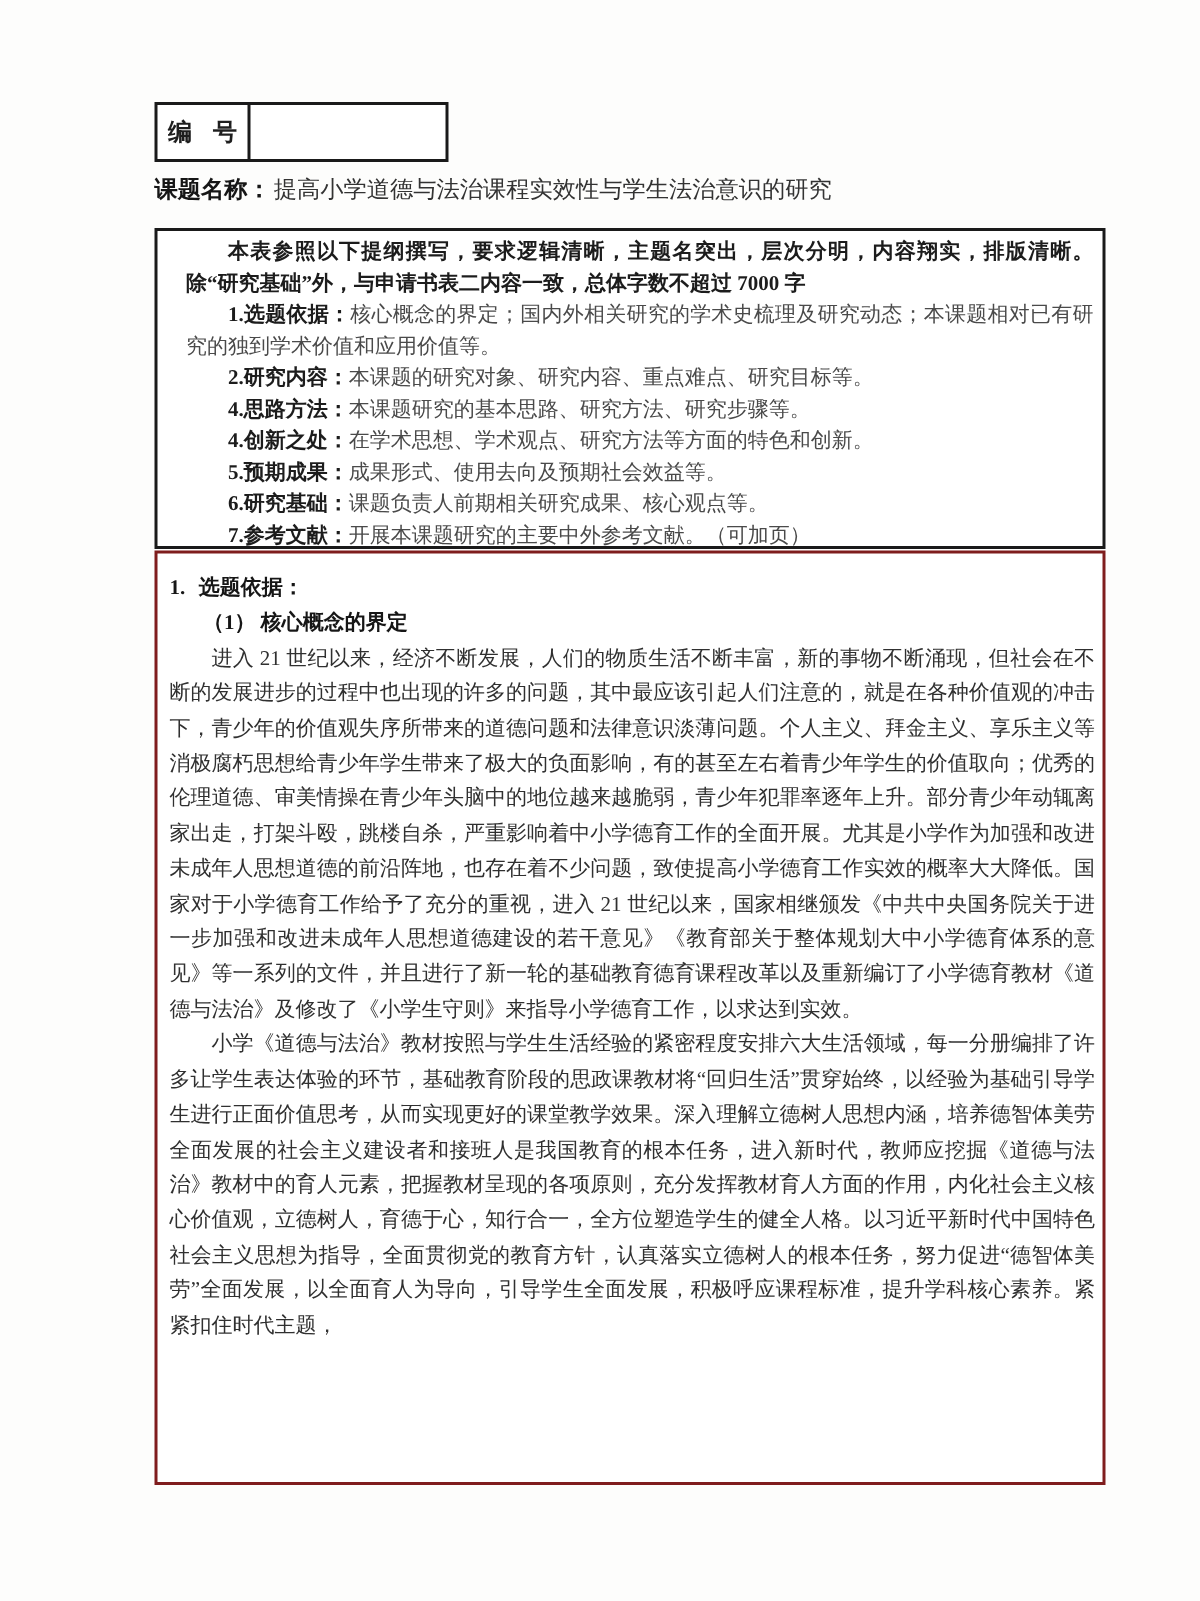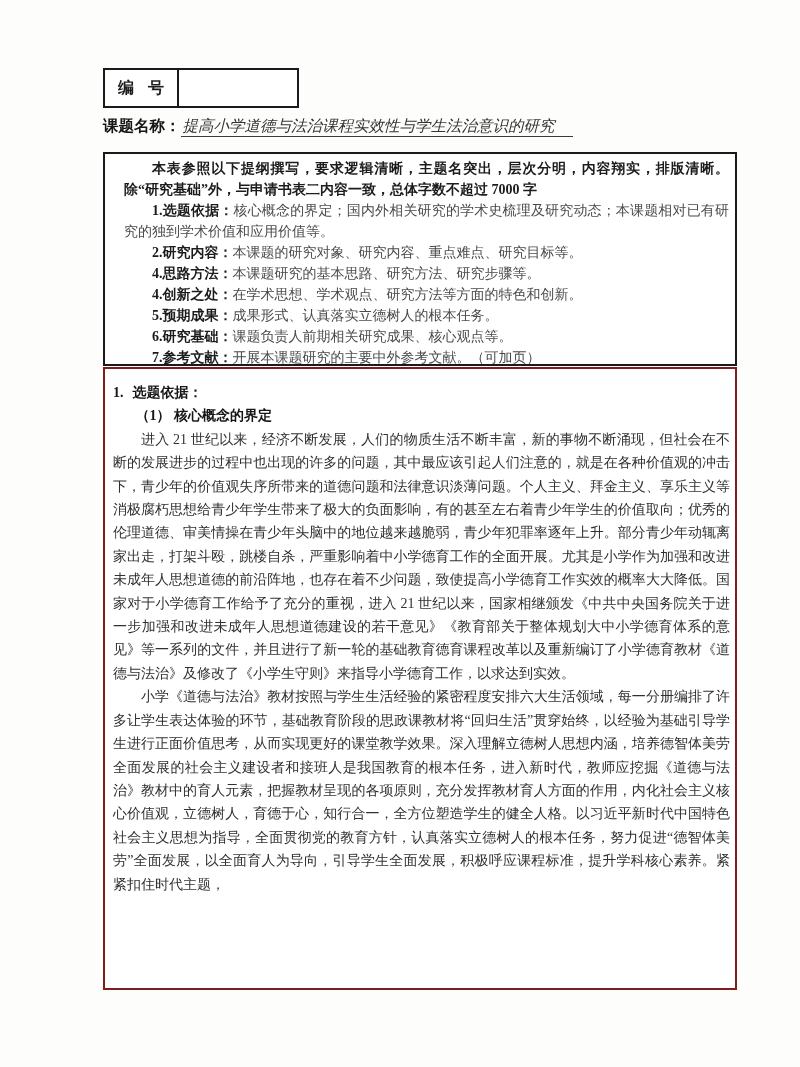--- a/index.html
+++ b/index.html
@@ -13,37 +13,36 @@
   }
   .page{position:absolute;inset:0;background:#fdfdfc;}
 
   
   .code-box{
     position:absolute;left:103px;top:68px;width:196px;height:40px;
     border:2px solid #1a1a1a;box-sizing:border-box;display:flex;
     background:#fff;
   }
   .code-label{
-    width:74px;border-right:2px solid #1a1a1a;box-sizing:border-box;
+    width:62px;border-right:2px solid #1a1a1a;box-sizing:border-box;
     display:flex;align-items:center;justify-content:center;
     font-weight:700;font-size:16px;color:#1e1e1e;letter-spacing:5px;
     padding-left:5px;
   }
   .code-value{flex:1;}
 
   
   .title-line{
     position:absolute;left:103px;top:116px;width:660px;
     font-size:15.5px;white-space:nowrap;
   }
   .title-label{font-weight:700;color:#161616;}
   .title-value{
     color:#333;border-bottom:1.5px solid #3a3a3a;
-    padding:0 18px 2px 2px;
-    font-style:italic;
+    padding:0 18px 19px 2px;
   }
 
   
   .guide-box{
     position:absolute;left:103px;top:152px;width:634px;height:214px;
     border:2px solid #1a1a1a;box-sizing:border-box;background:#fff;
     padding:4px 6px 0 19px;
     font-size:14px;line-height:21px;overflow:hidden;
   }
   .g-intro1{
@@ -89,21 +88,21 @@
     <div class="g-intro2">除“研究基础”外，与申请书表二内容一致，总体字数不超过 7000 字</div>
 
     <div class="g-item"><b>1.选题依据：</b><span>核心概念的界定；国内外相关研究的学术史梳理及研究动态；本课题相对已有研究的独到学术价值和应用价值等。</span></div>
 
     <div class="g-item"><b>2.研究内容：</b><span>本课题的研究对象、研究内容、重点难点、研究目标等。</span></div>
 
     <div class="g-item"><b>4.思路方法：</b><span>本课题研究的基本思路、研究方法、研究步骤等。</span></div>
 
     <div class="g-item"><b>4.创新之处：</b><span>在学术思想、学术观点、研究方法等方面的特色和创新。</span></div>
 
-    <div class="g-item"><b>5.预期成果：</b><span>成果形式、认真落实立德树人的根本任务。</span></div>
+    <div class="g-item"><b>5.预期成果：</b><span>成果形式、使用去向及预期社会效益等。</span></div>
 
     <div class="g-item"><b>6.研究基础：</b><span>课题负责人前期相关研究成果、核心观点等。</span></div>
 
     <div class="g-item"><b>7.参考文献：</b><span>开展本课题研究的主要中外参考文献。（可加页）</span></div>
   </div>
 
   <div class="main-box">
     <div class="sec-head"><span class="num">1.</span><span>选题依据：</span></div>
 
     <div class="sub-head">（1） 核心概念的界定</div>

